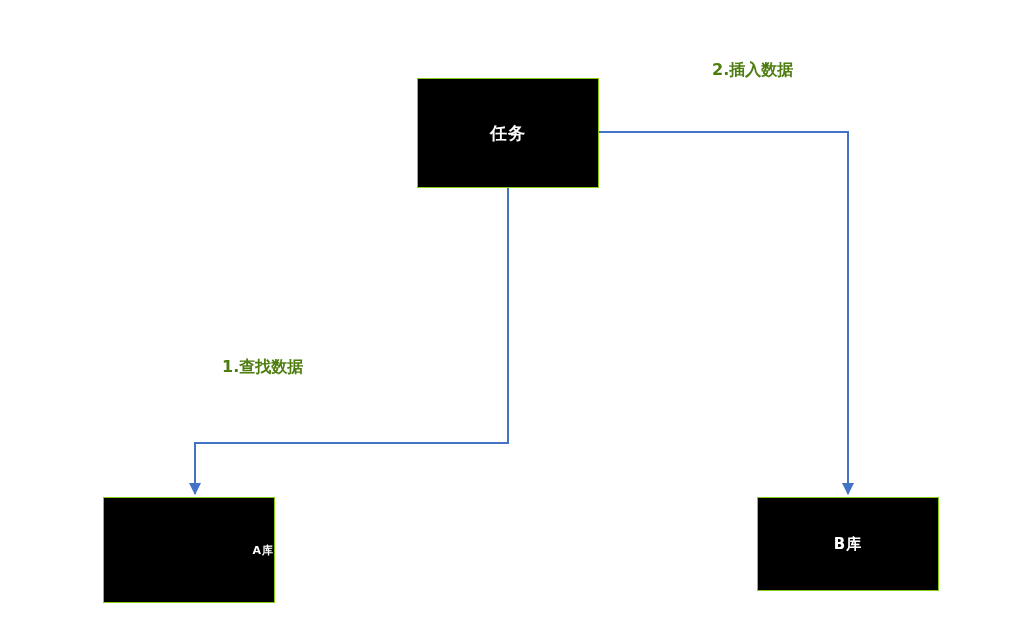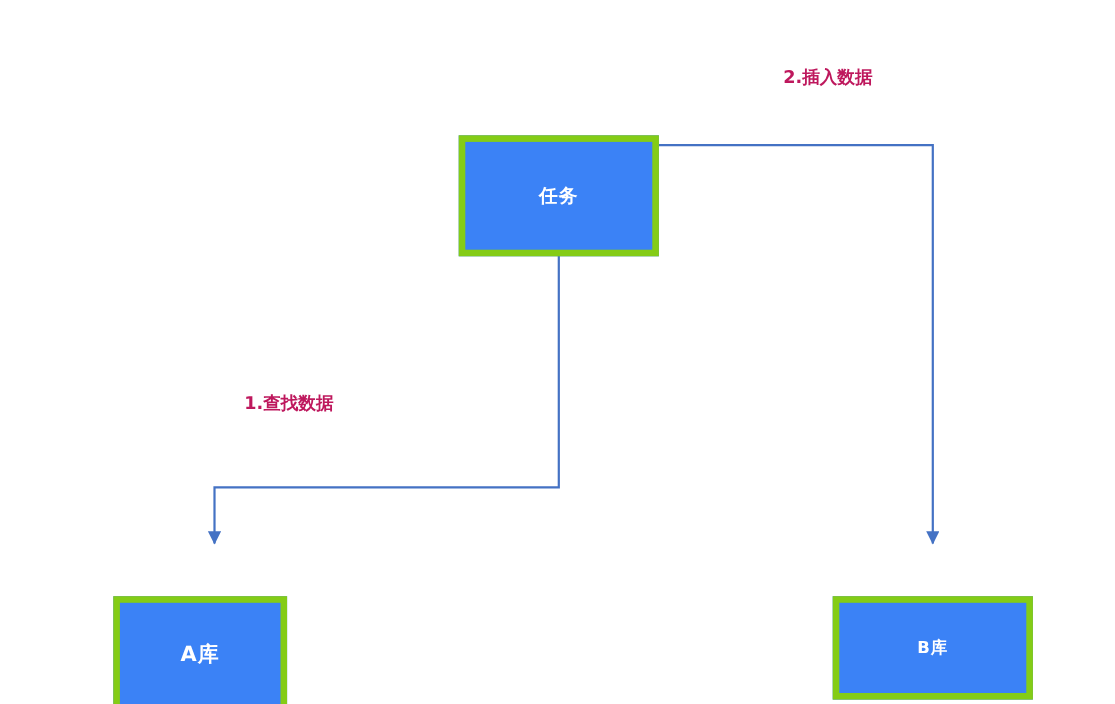--- a/index.html
+++ b/index.html
@@ -10,40 +10,39 @@
   }
   #canvas {
     position: relative;
     width: 1014px;
     height: 640px;
     background: #ffffff;
     overflow: hidden;
   }
   .node {
     position: absolute;
-    background: #3b82f6;
-    border: 6px solid #84cc16;
+    background: #000000;
+    border: 1px solid #84cc16;
     box-sizing: border-box;
     display: flex;
     align-items: center;
     justify-content: center;
     color: #ffffff;
     font-size: 17px;
     font-weight: 600;
     letter-spacing: 1px;
     text-align: center;
-    margin-top: 45px;
   }
   #node-task { left: 417px; top: 78px;  width: 182px; height: 110px; }
-  #node-db-a { left: 103px; top: 497px; width: 158px; height: 106px; font-size: 19px; }
+  #node-db-a { left: 103px; top: 497px; width: 172px; height: 106px; font-size: 11px; justify-content: flex-end; }
   #node-db-b { left: 757px; top: 497px; width: 182px; height: 94px; font-size: 15px; }
 
   .edge-label {
     position: absolute;
-    color: #be185d;
+    color: #4d7c0f;
     font-size: 16px;
     font-weight: bold;
     white-space: nowrap;
   }
   #edge-label-find   { left: 222px; top: 357px; }
   #edge-label-insert { left: 712px; top: 60px; }
 
   #connector-layer {
     position: absolute;
     left: 0; top: 0;

